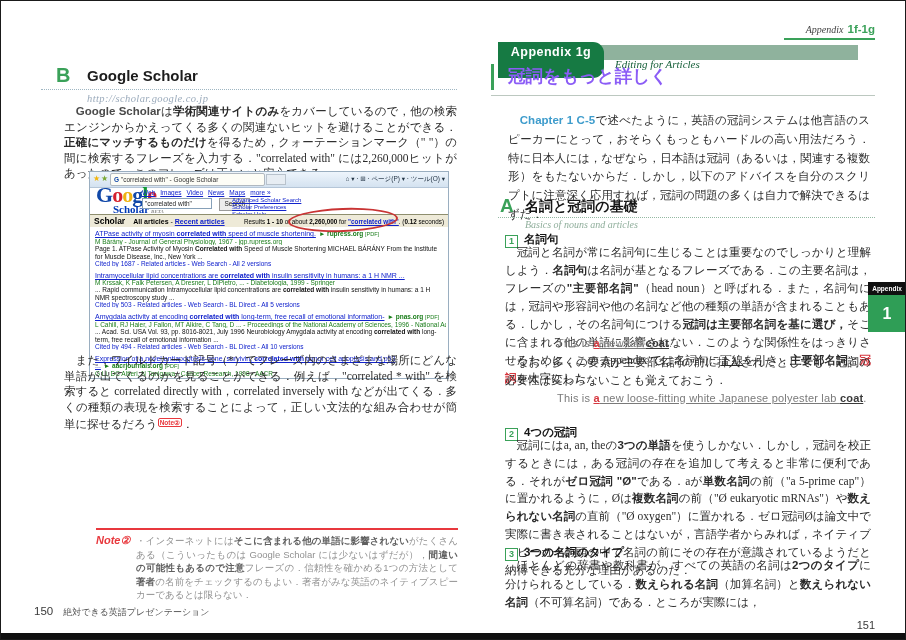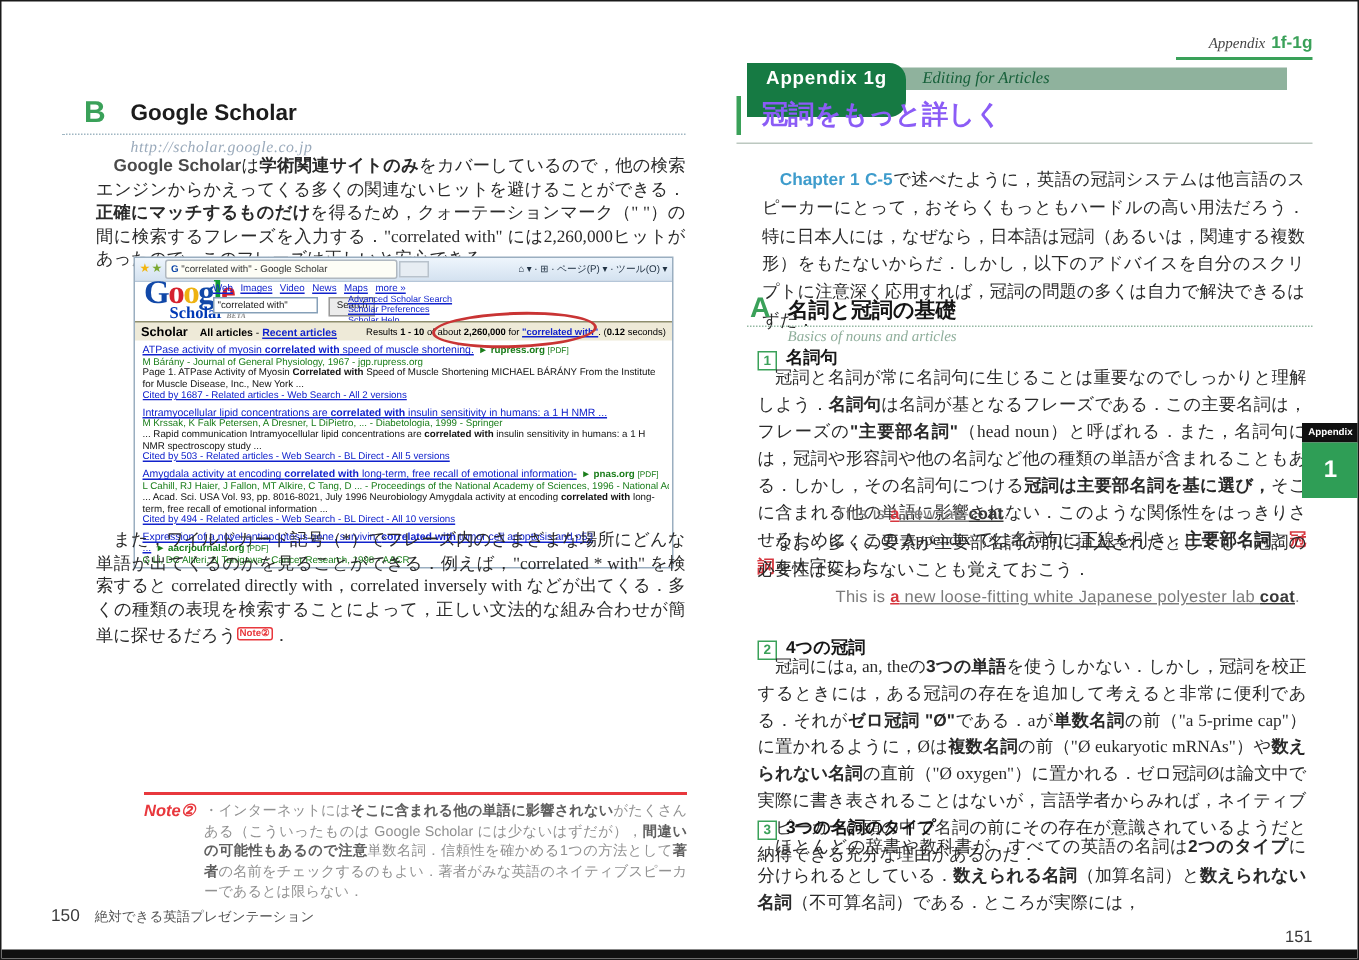--- a/index.html
+++ b/index.html
@@ -88,21 +88,21 @@
 
   
   .hdr{font-size:10px;color:#444;text-align:right;}
   .hdr .hdr-app{font-style:italic;font-family:"Liberation Serif",serif;}
   .hdr .hdr-range{font-family:"Liberation Sans",sans-serif;font-weight:bold;font-size:11.5px;color:#3aa159;margin-left:4px;}
   .hdr-line{background:#3aa159;}
   .banner-bar{background:#8fb29d;}
   .banner-label{background:#167a43;color:#fff;border-radius:0 11px 11px 0;
                 font-family:"Liberation Sans",sans-serif;font-weight:bold;font-size:12.5px;
                 text-align:center;line-height:21px;letter-spacing:0.5px;}
-  .banner-sub{font-style:italic;font-family:"Liberation Serif",serif;font-size:11px;color:#17603a;}
+  .banner-sub{font-style:italic;font-family:"Liberation Serif",serif;font-size:11px;color:#17603a;margin-top:12px;}
   .page-title{font-family:Liberation Mono, monospace;font-weight:bold;font-size:17.5px;color:#8b5cf6;}
   .vbar{background:#3aa159;}
   .thinline{background:#bcc8c0;}
   .secA-letter{font-family:"Liberation Sans",sans-serif;font-weight:bold;font-size:19px;color:#3aa159;}
   .secA-title{font-family:"Liberation Sans",sans-serif;font-weight:bold;font-size:14px;color:#161616;}
   .secA-sub{font-style:italic;font-size:10px;color:#8fae9b;}
   .item-head{font-family:"Liberation Sans",sans-serif;}
   .num-box{display:inline-block;width:11px;height:11px;border:1px solid #3aa159;color:#3aa159;
            font-weight:bold;font-size:9px;text-align:center;line-height:11px;background:#fff;
            margin-right:6px;vertical-align:-1px;}
@@ -199,21 +199,21 @@
   </div>
 
   <div class="abs jp para" style="left:63px;top:352px;width:393px;"><span>　また，ワイルドカード記号（*）でフレーズ内のさまざまな場所にどんな単語が出てくるのかを見ることができる．例えば，"correlated * with" を検索すると correlated directly with，correlated inversely with などが出てくる．多くの種類の表現を検索することによって，正しい文法的な組み合わせが簡単に探せるだろう</span><span class="seg-noteref">Note②</span><span>．</span></div>
 
   <div class="abs redline" style="left:95px;top:527px;width:362px;height:2px;"></div>
   <div class="abs note" style="left:95px;top:533px;width:362px;">
     <span class="note-label">
       <span>Note②</span>
     </span>
     <span class="note-text">
-      <span>・</span><span><span>インターネットには</span><span class="seg-nb">そこに含まれる他の単語に影響されない</span><span>がたくさんある（こういったものは Google Scholar には少ないはずだが），</span><span class="seg-nb">間違いの可能性もあるので注意</span><span>単数名詞．信頼性を確かめる1つの方法として</span><span class="seg-nb">著者</span><span>の名前をチェックするのもよい．著者がみな英語のネイティブスピーカーであるとは限らない．</span></span>
+      <span>・</span><span><span>インターネットには</span><span class="seg-nb">そこに含まれる他の単語に影響されない</span><span>がたくさんある（こういったものは Google Scholar には少ないはずだが），</span><span class="seg-nb">間違いの可能性もあるので注意</span><span>フレーズの．信頼性を確かめる1つの方法として</span><span class="seg-nb">著者</span><span>の名前をチェックするのもよい．著者がみな英語のネイティブスピーカーであるとは限らない．</span></span>
     </span>
   </div>
 
   <div class="abs footer" style="left:33px;top:600px;">
     <span class="pno">150</span><span class="bk">絶対できる英語プレゼンテーション</span>
   </div>
 
   <div class="abs hdr" style="left:700px;top:22px;width:174px;">
     <span class="hdr-app">Appendix</span><span class="hdr-range">1f-1g</span>
   </div>

